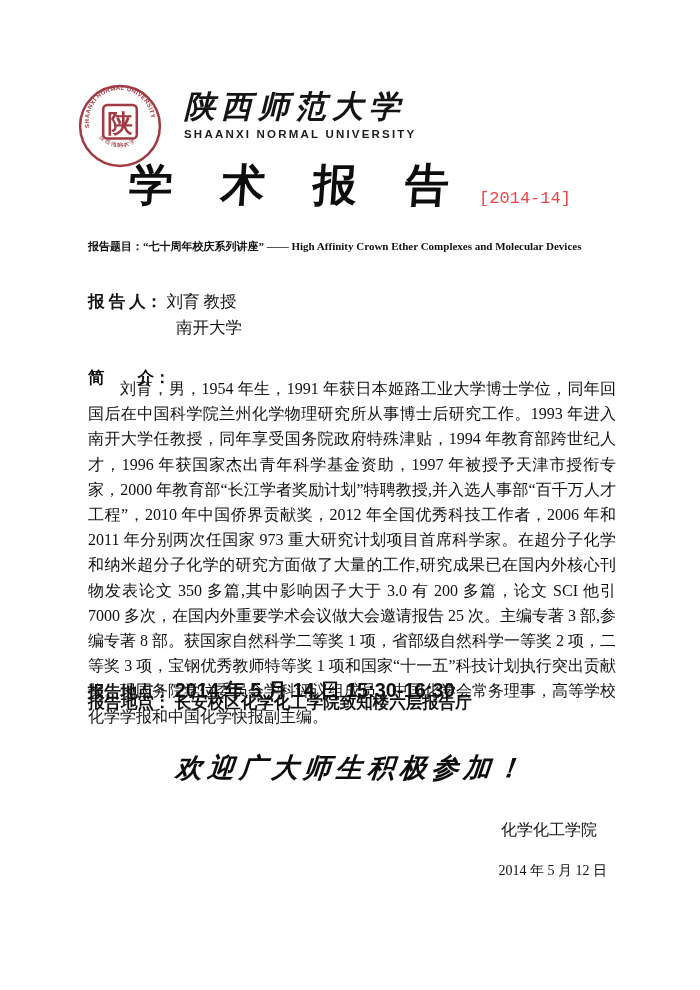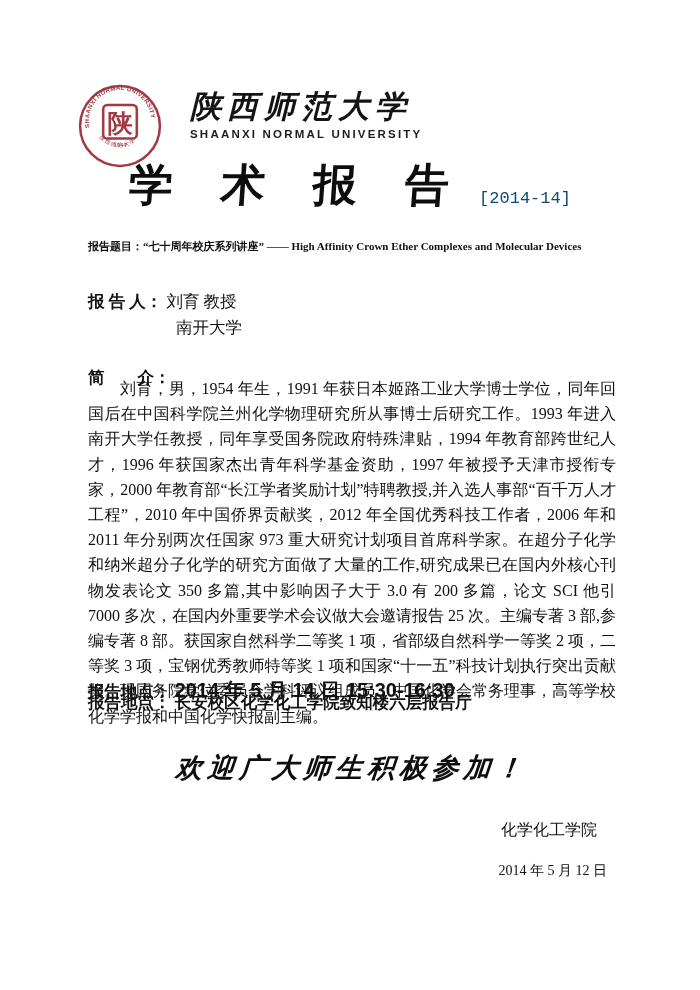--- a/index.html
+++ b/index.html
@@ -17,21 +17,21 @@
   .content { position: absolute; left: 88px; top: 0; width: 527px; }
 
   
   .brand-row {
     position: absolute;
     left: 78px; top: 84px;
     display: flex;
     align-items: flex-start;
   }
   .seal { width: 84px; height: 84px; flex: 0 0 auto; }
-  .brand-names { margin-left: 28px; padding-top: 6px; }
+  .brand-names { margin-left: 22px; padding-top: 6px; }
   .uni-cn {
     font-size: 31px;
     font-weight: bold;
     font-style: italic;
     letter-spacing: 6px;
     color: #141414;
     line-height: 34px;
     font-family: "Liberation Serif", "DejaVu Serif", serif;
   }
   .uni-en {
@@ -57,21 +57,21 @@
     font-weight: 900;
     letter-spacing: 2px;
     line-height: 56px;
     transform: skewX(-4deg);
     color: #0d0d0d;
   }
   .masthead-issue {
     margin-left: 28px;
     margin-bottom: 6px;
     font-size: 17px;
-    color: #0c4a6e;
+    color: #ef4444;
     font-family: "Liberation Mono", "DejaVu Sans Mono", monospace;
   }
 
   
   .topic-block {
     position: absolute; top: 232px;
     width: 527px;
     font-size: 11px;
     font-weight: bold;
     line-height: 28px;

